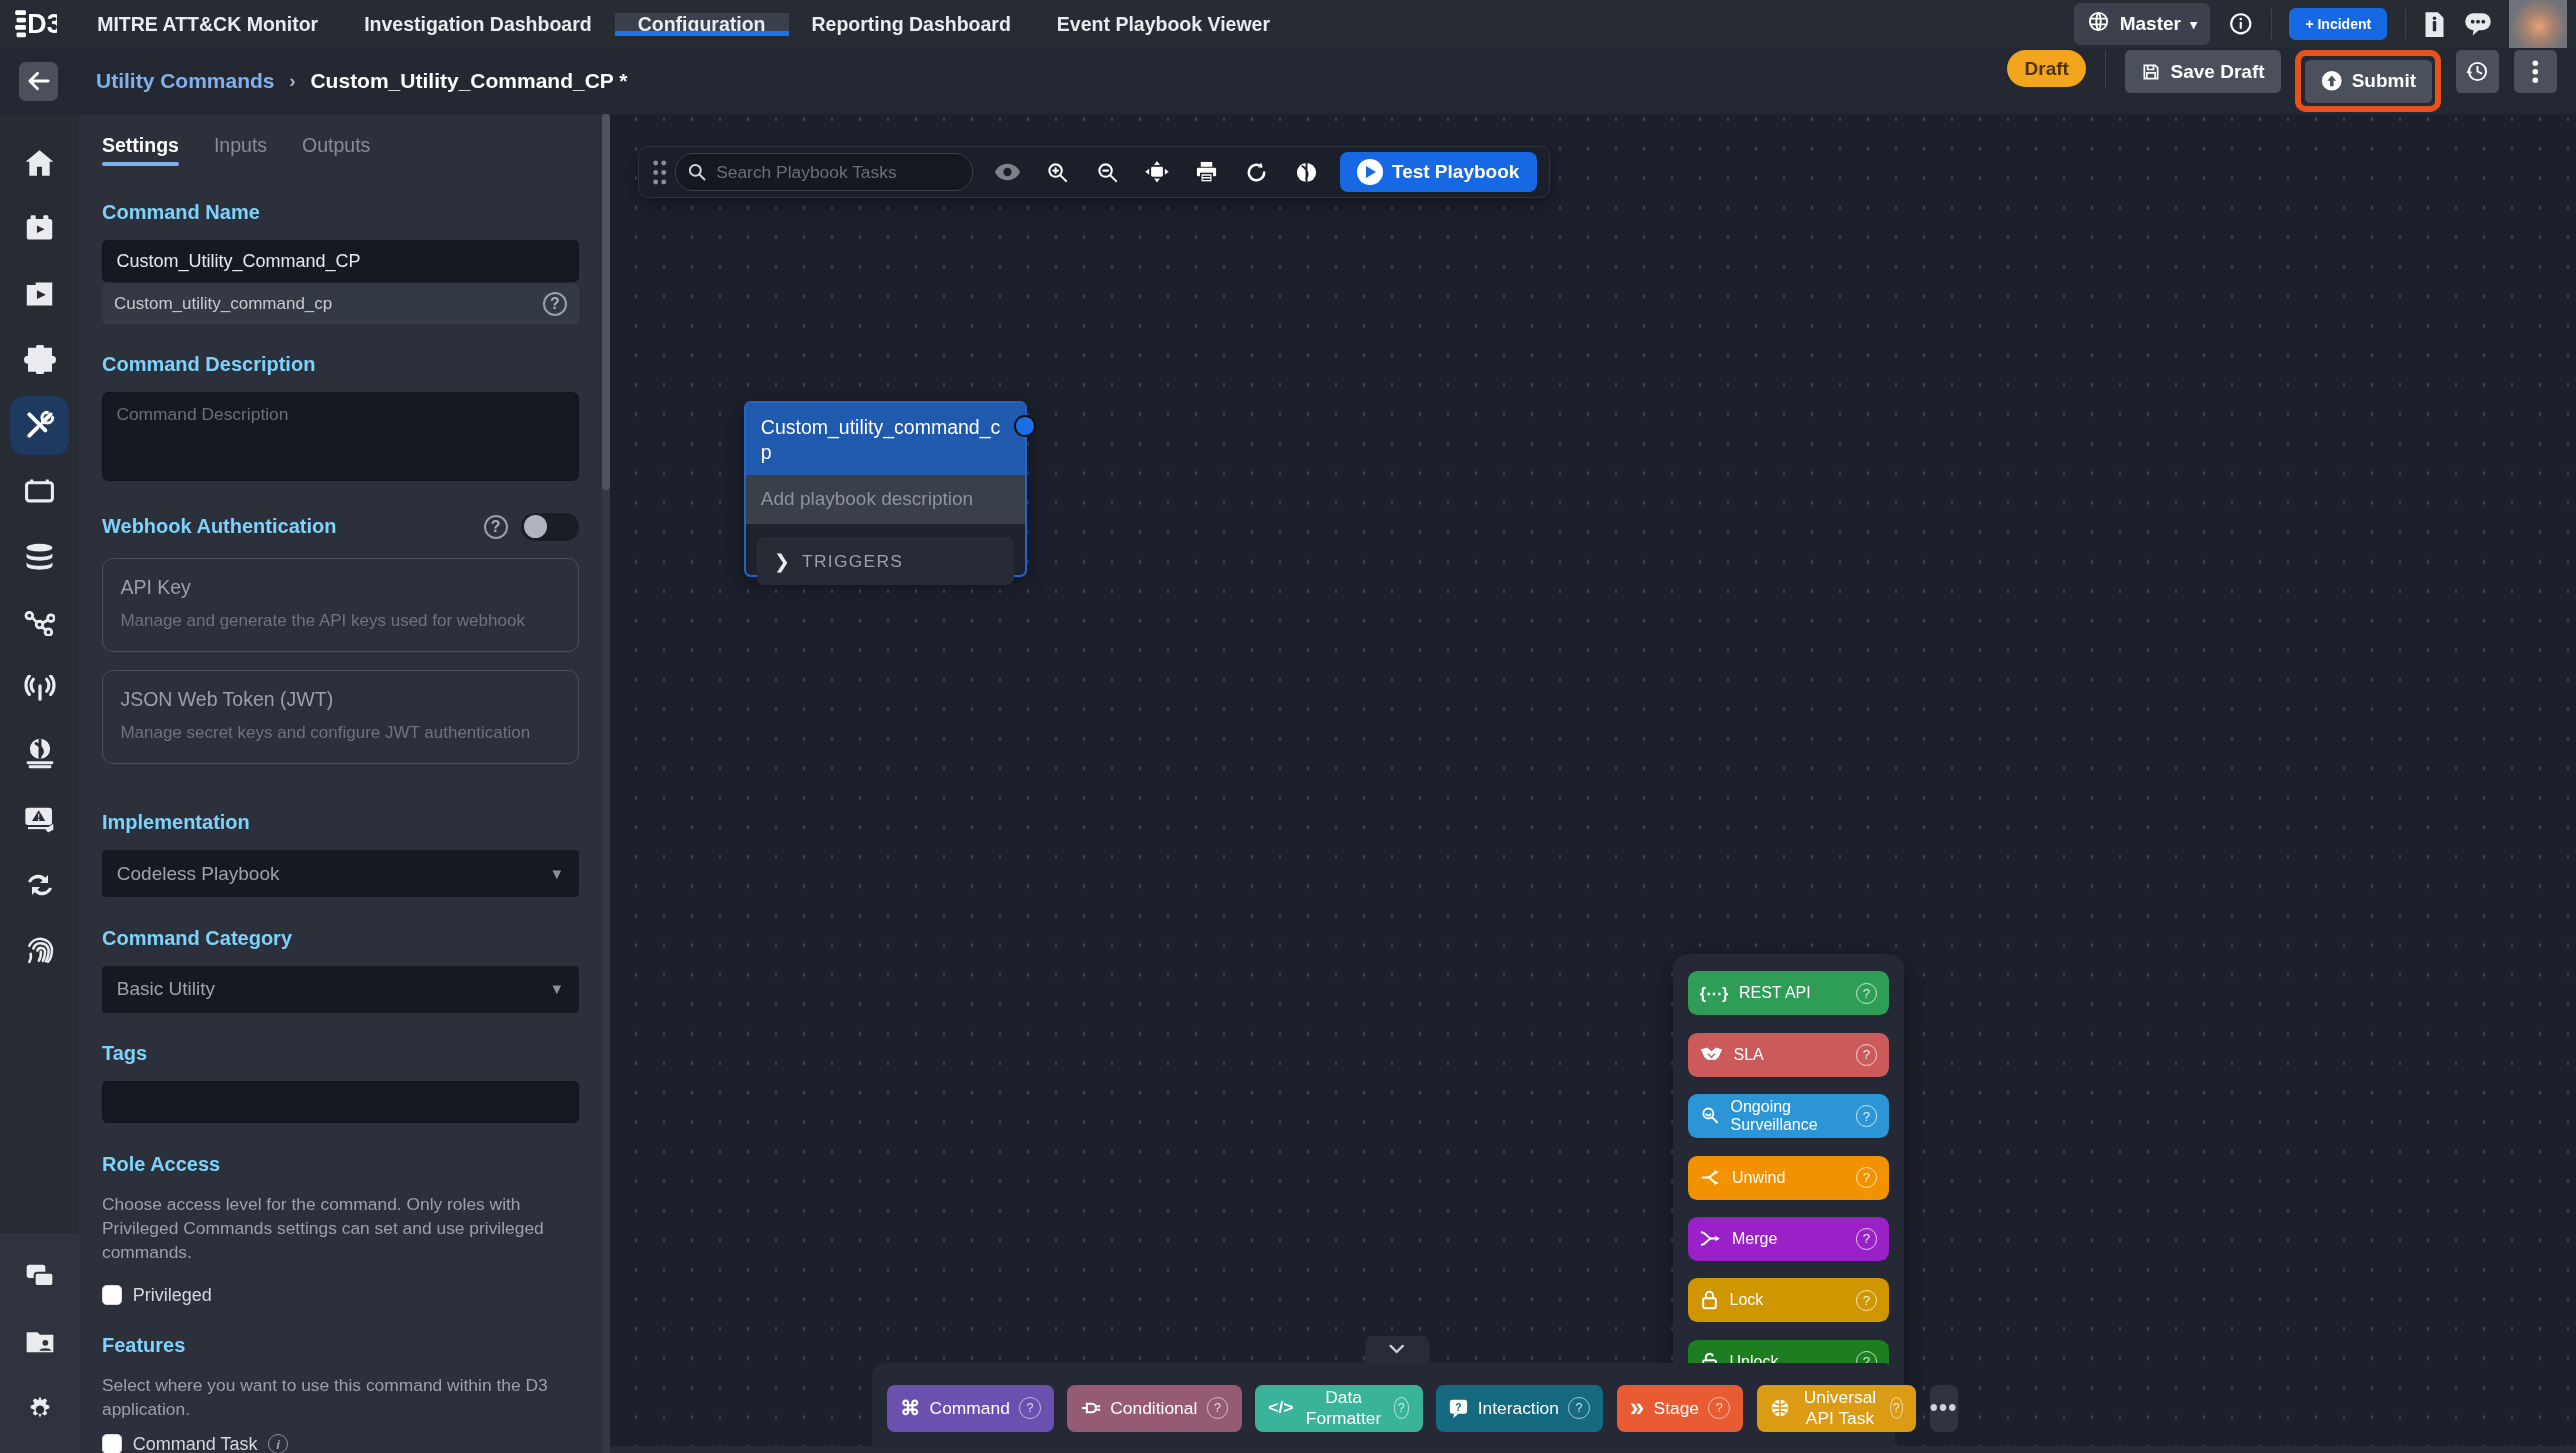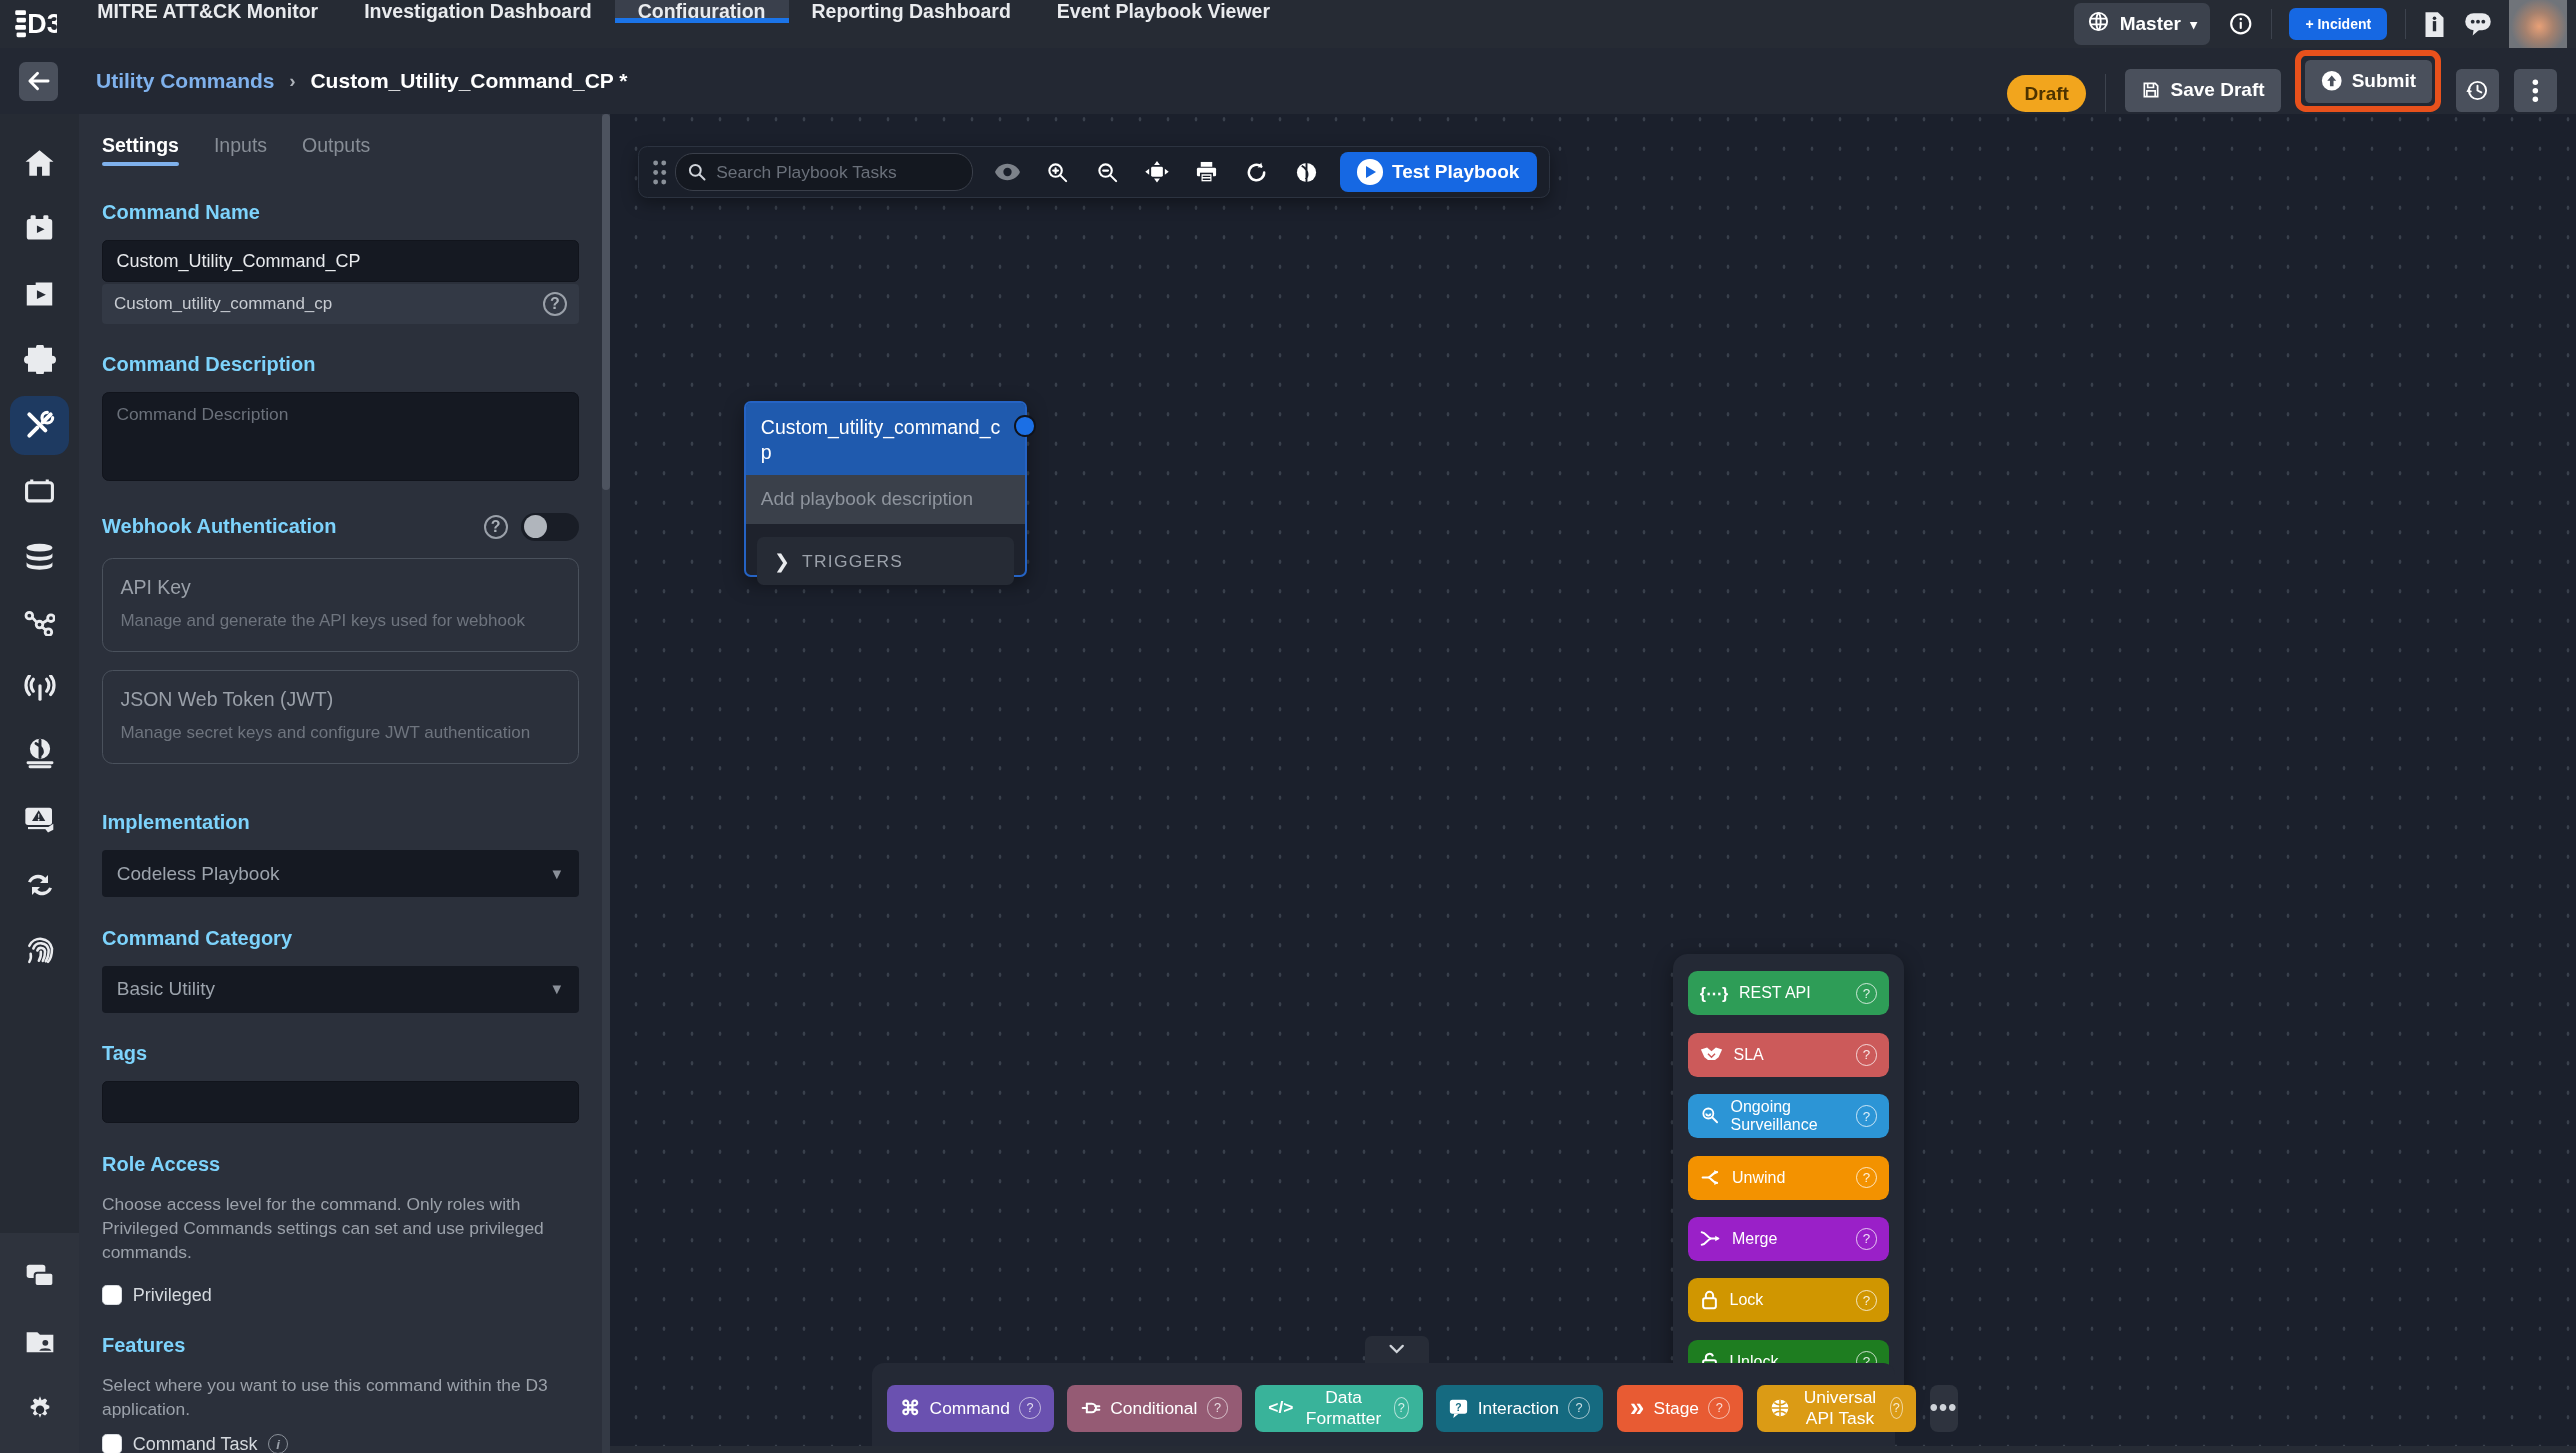--- a/index.html
+++ b/index.html
@@ -4,21 +4,21 @@
 <style>
   * { margin:0; padding:0; box-sizing:border-box; }
   html,body { width:2576px; height:1453px; overflow:hidden; background:#1b202c;
     font-family:"Liberation Sans", sans-serif; -webkit-font-smoothing:antialiased; }
 
   
   .topnav { position:absolute; left:0; top:0; width:2576px; height:48px; background:#262b34;
     display:flex; align-items:stretch; z-index:40; }
   .logo { display:flex; align-items:center; padding:0 17.4px 0 14.8px; }
   .logo svg { display:block; }
-  .nav-items { display:flex; align-items:flex-start; }
+  .nav-items { display:flex; align-items:center; }
   .nav-item { display:flex; align-items:center; padding:0 23px; color:#e9ebee; font-size:19.5px;
     font-weight:700; position:relative; white-space:nowrap; }
   .nav-item.active { background:#3a404c; }
   .nav-item.active::after { content:""; position:absolute; left:0; right:0; bottom:0; height:4.7px; background:#1b74e8; }
   .nav-right { margin-left:auto; display:flex; align-items:center; gap:17.4px; padding-right:9px; }
   .chip { display:flex; align-items:center; gap:9.4px; background:#3c424d; border-radius:6.7px;
     padding:6.7px 13.4px; color:#fff; font-size:19px; font-weight:700; }
   .icon-btn-plain { display:flex; align-items:center; justify-content:center; }
   .vdiv { width:1.3px; height:29.5px; background:#3d434e; }
   .incident-btn { background:#1668e3; color:#fff; border:none; border-radius:6.7px; font-size:14px;
@@ -29,21 +29,21 @@
 
   
   .crumbbar { position:absolute; left:0; top:48px; width:2576px; height:66px; background:#232833;
     display:flex; align-items:center; padding:0 19px; z-index:30; }
   .back-btn { width:39px; height:39px; border-radius:6.7px; background:#4a505c; display:flex;
     align-items:center; justify-content:center; border:none; }
   .crumbs { display:flex; align-items:center; gap:14.8px; margin-left:38px; font-size:21px; font-weight:700; }
   .crumb-link { color:#7fb1ec; }
   .crumb-sep { color:#aeb3ba; font-size:19px; }
   .crumb-cur { color:#ffffff; }
-  .crumb-actions { margin-left:auto; display:flex; align-items:flex-end; gap:14.8px; }
+  .crumb-actions { margin-left:auto; display:flex; align-items:flex-start; gap:14.8px; }
   .draft-badge { background:#f2a51d; color:#4d3300; font-size:19px; font-weight:700;
     padding:7.4px 17.4px; border-radius:670px; }
   .act-div { width:1.3px; height:38px; background:#3d434e; margin:0 4px; }
   .bar-btn { background:#4a505c; color:#fff; border:none; border-radius:5.4px; font-size:19px; font-weight:700;
     padding:0 16px; height:43px; display:flex; align-items:center; gap:9.4px; font-family:inherit; }
   .bar-btn.square { width:43px; padding:0; justify-content:center; }
   .submit-anno { border:6px solid #e8511c; border-radius:10.7px; padding:3.4px; }
 
   
   .content { position:absolute; top:114px; left:0; width:2576px; height:1339px; display:flex; }

